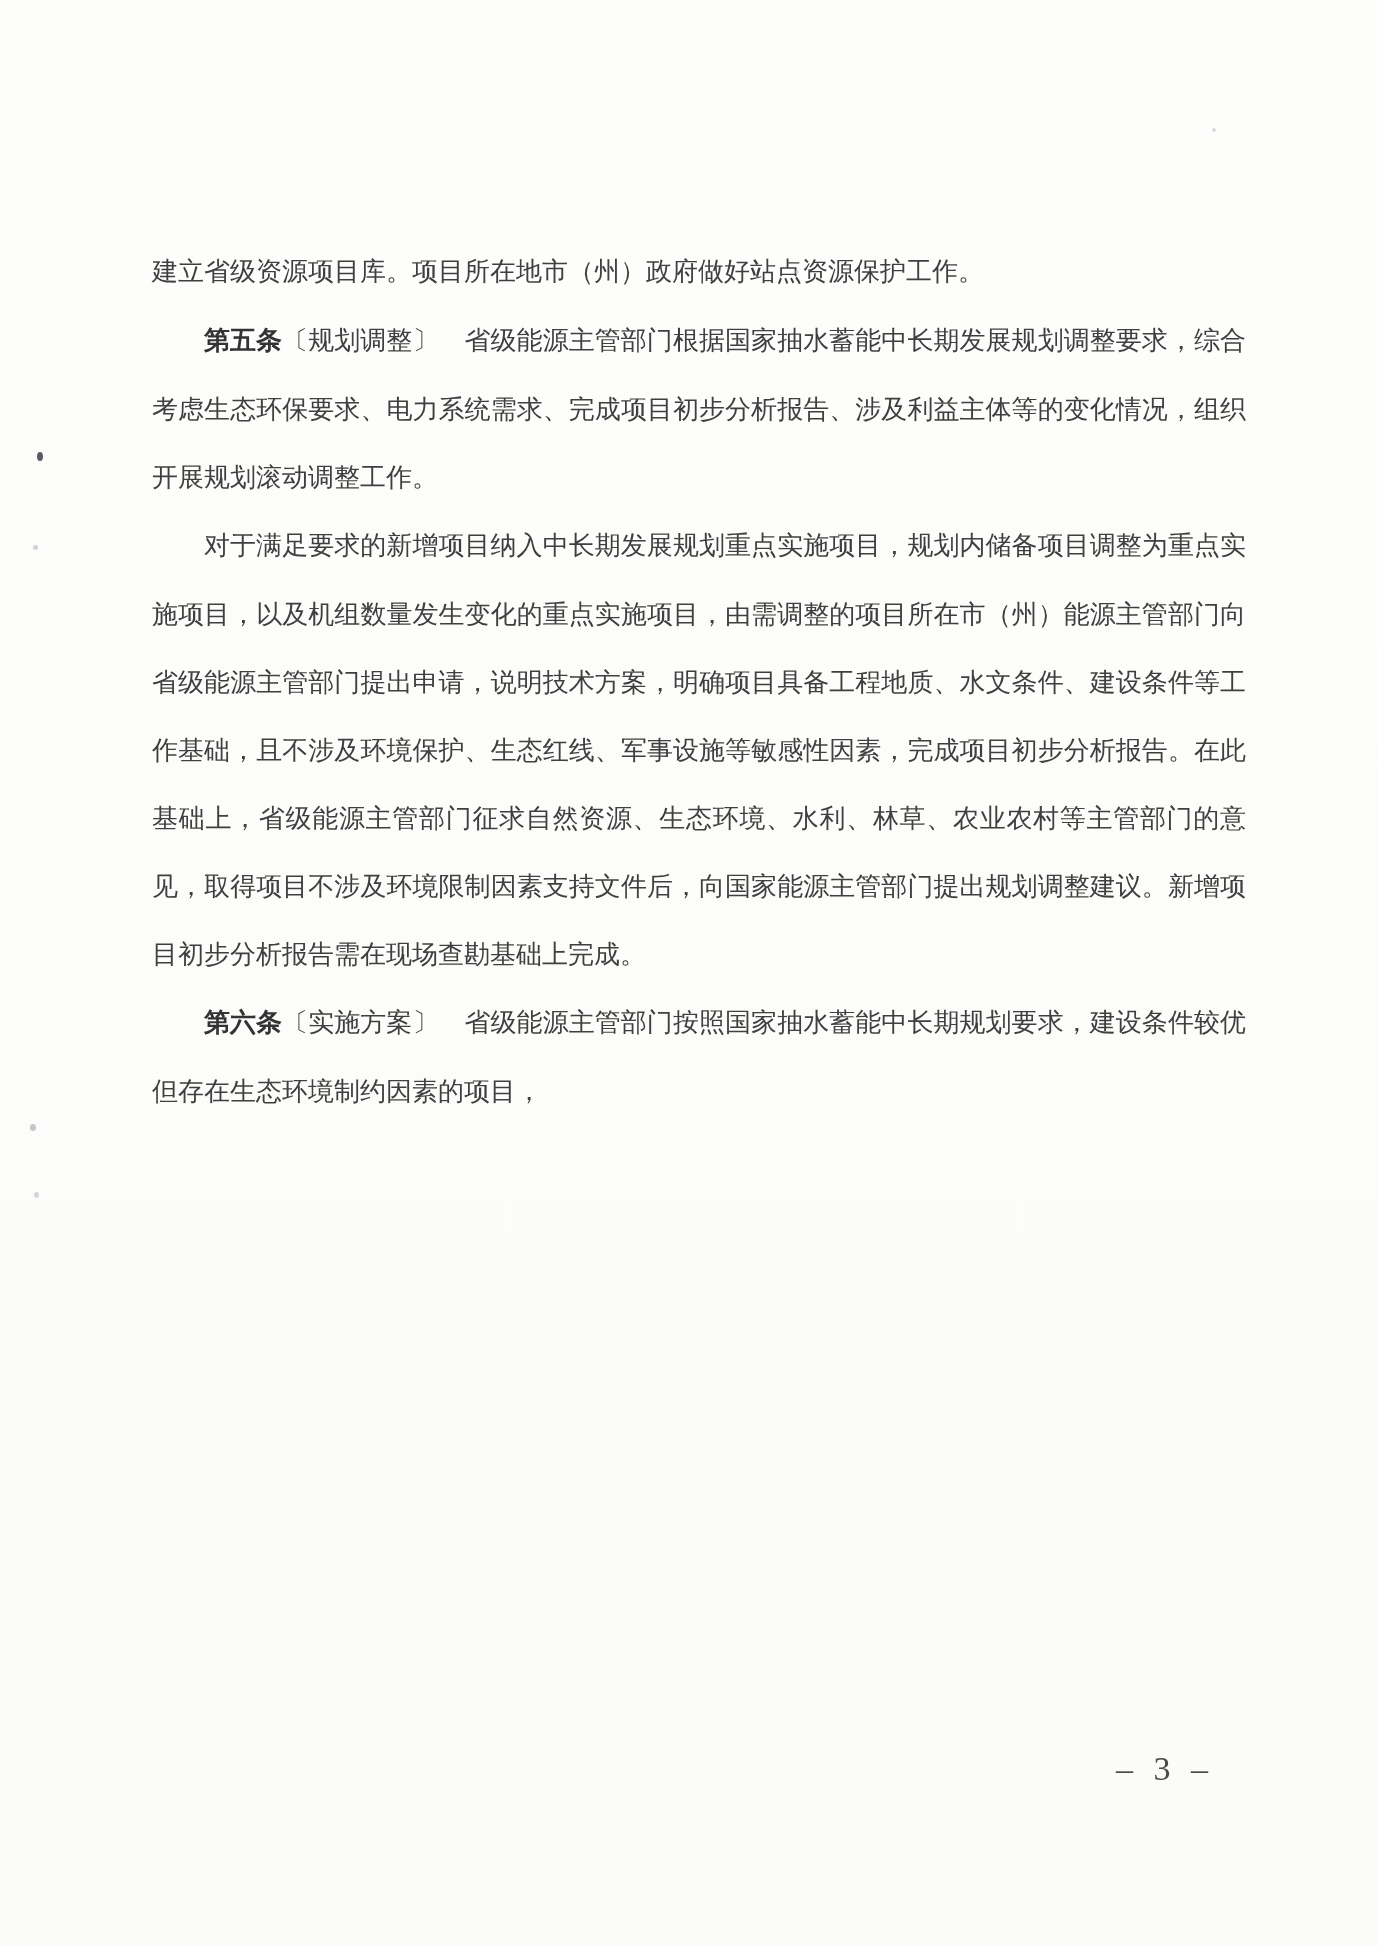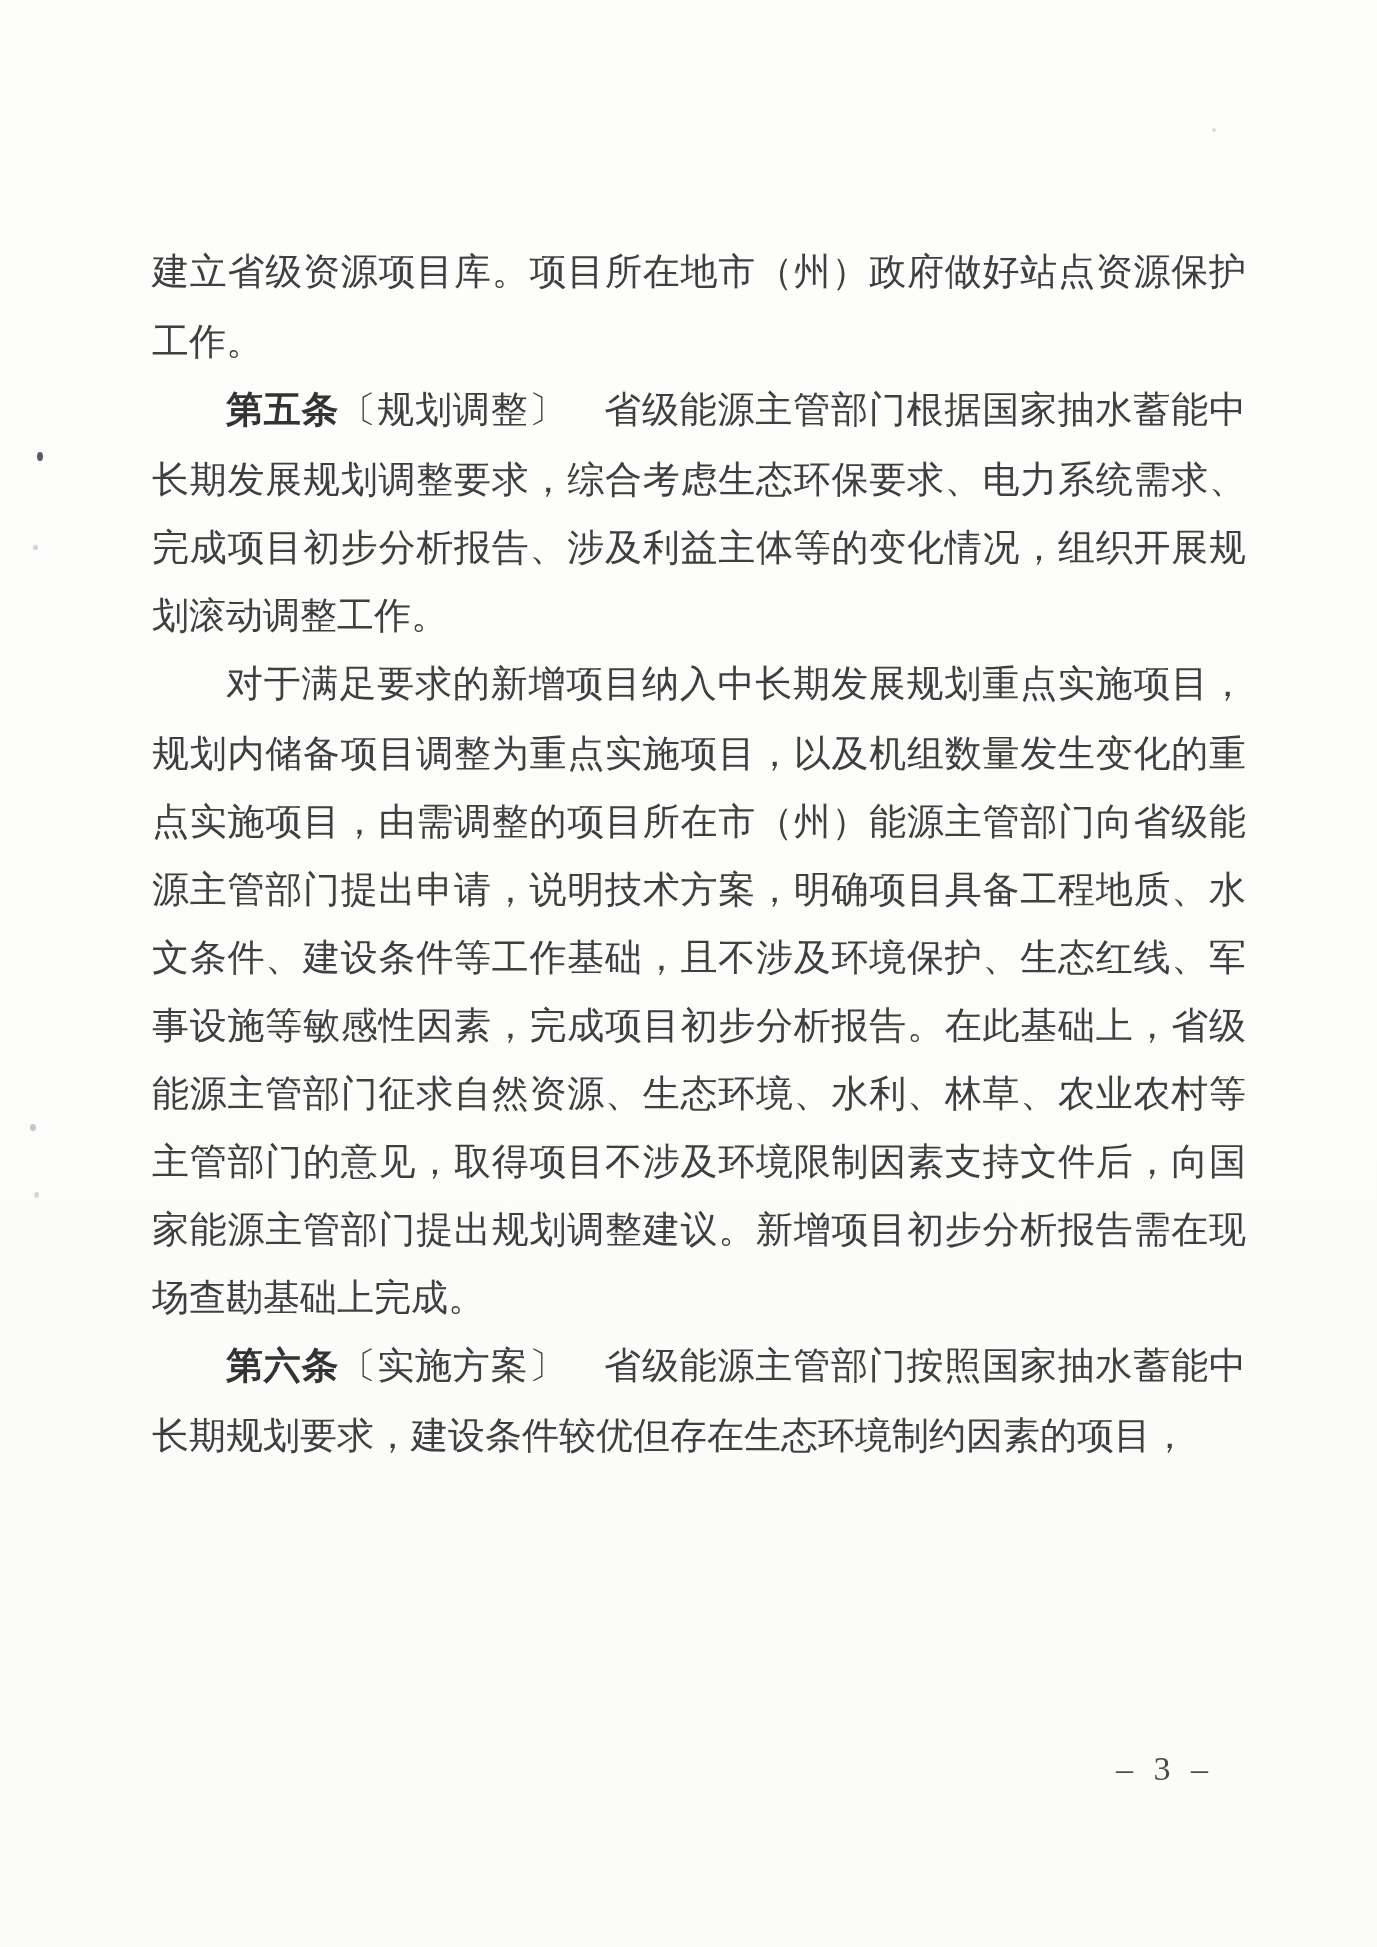--- a/index.html
+++ b/index.html
@@ -16,21 +16,21 @@
     background: linear-gradient(180deg, #fdfdfc 0%, #fcfcfa 55%, #fbfbf9 100%);
     overflow: hidden;
     font-family: "Liberation Serif", "DejaVu Serif", serif;
   }
   .text-column {
     position: absolute;
     left: 152px;
     top: 238px;
     width: 1094px;
     color: #3f3f3f;
-    font-size: 37px;
+    font-size: 26px;
     line-height: 68px;
     text-align: justify;
     text-align-last: left;
     text-justify: inter-ideograph;
     letter-spacing: 0px;
   }
   .para {
     margin: 0;
     padding: 0;
     text-indent: 2em;

